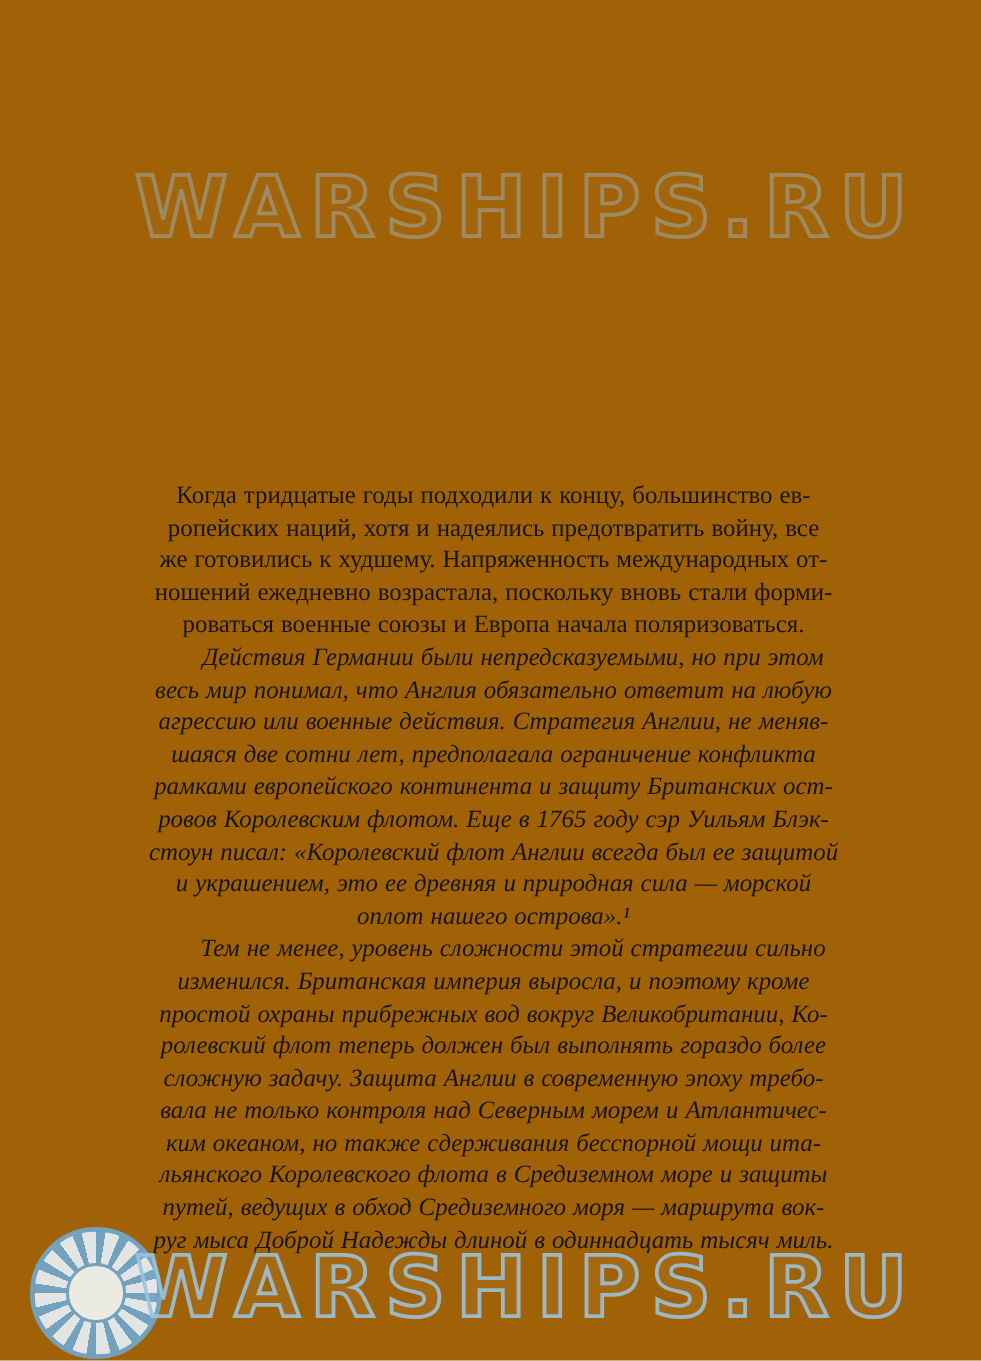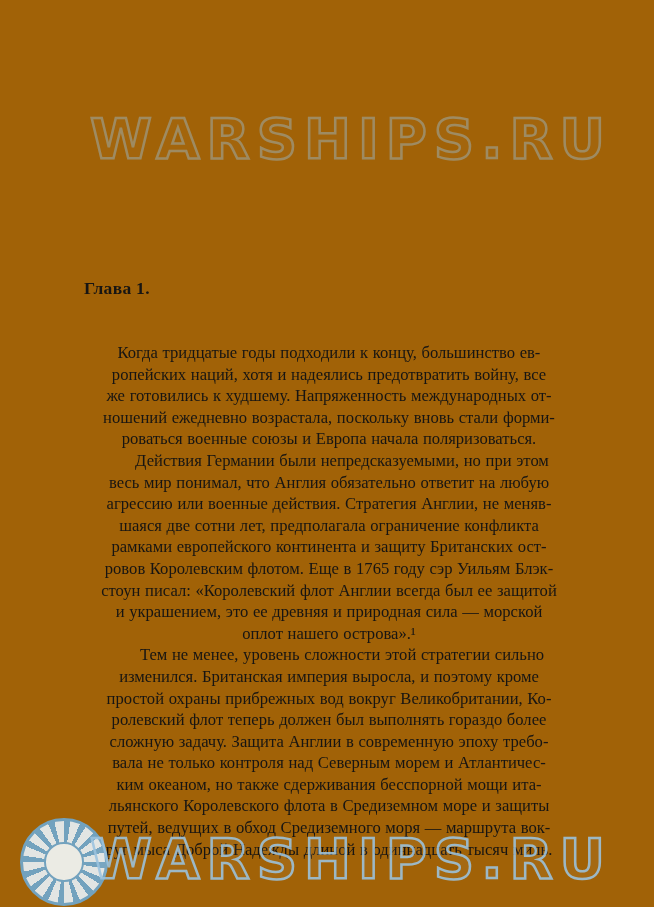--- a/index.html
+++ b/index.html
@@ -66,32 +66,31 @@
     margin-bottom: 42px;
   }
   .chapter-title { text-transform: none; }
   .body-text p {
     font-size: 16.6px;
     line-height: 21.6px;
     white-space: pre-line;
     text-align: center;
     word-spacing: 0.5px;
   }
-  .body-text p.indented { text-indent: 26px; }
+  .body-text p.indented { text-indent: 26px; font-style: italic; }
 </style>
 </head>
 <body>
 
 <div class="page">
 
   <div class="watermark wm-top">WARSHIPS.RU</div>
 
   <div class="content">
     <div class="chapter-heading">
-      <div>Глава 1.</div>
     </div>
 
     <div class="body-text">
       <p>Когда тридцатые годы подходили к концу, большинство ев-
 ропейских наций, хотя и надеялись предотвратить войну, все
 же готовились к худшему. Напряженность международных от-
 ношений ежедневно возрастала, поскольку вновь стали форми-
 роваться военные союзы и Европа начала поляризоваться.</p>
       <p class="indented">Действия Германии были непредсказуемыми, но при этом
 весь мир понимал, что Англия обязательно ответит на любую

